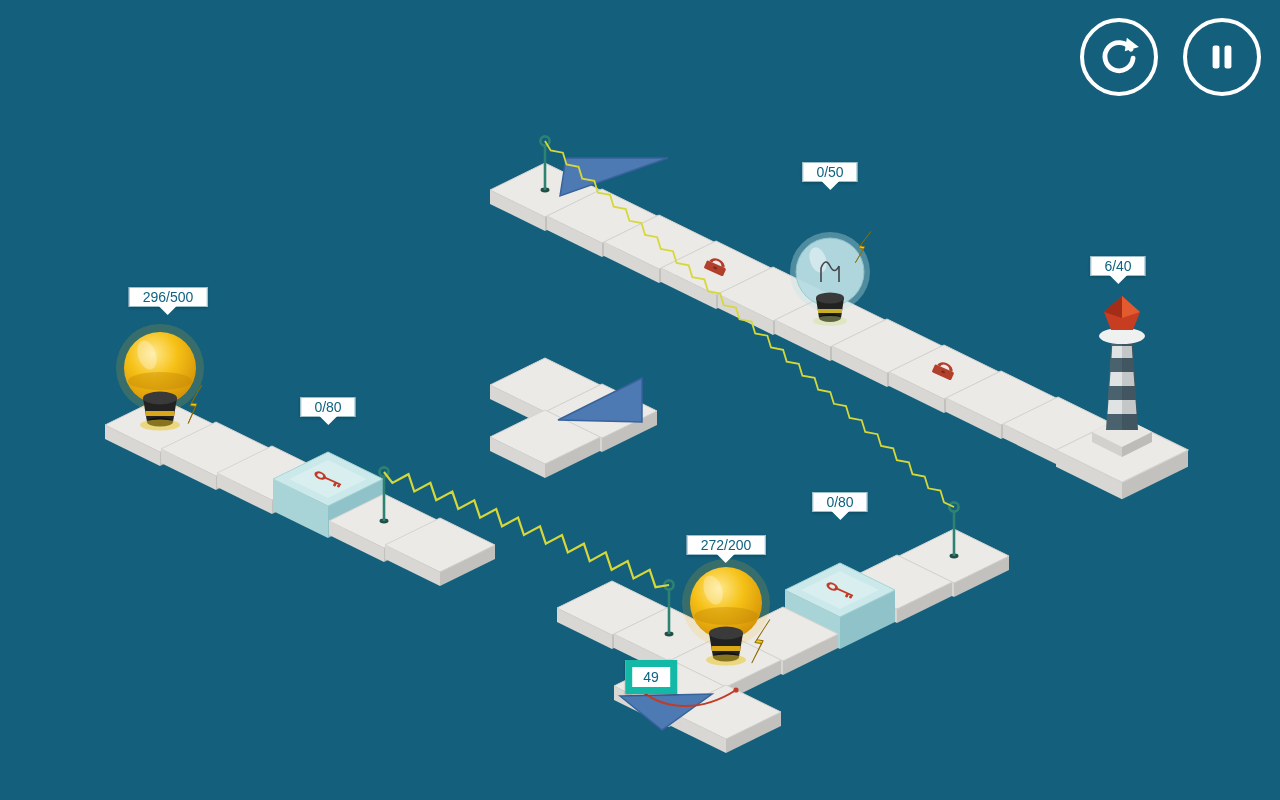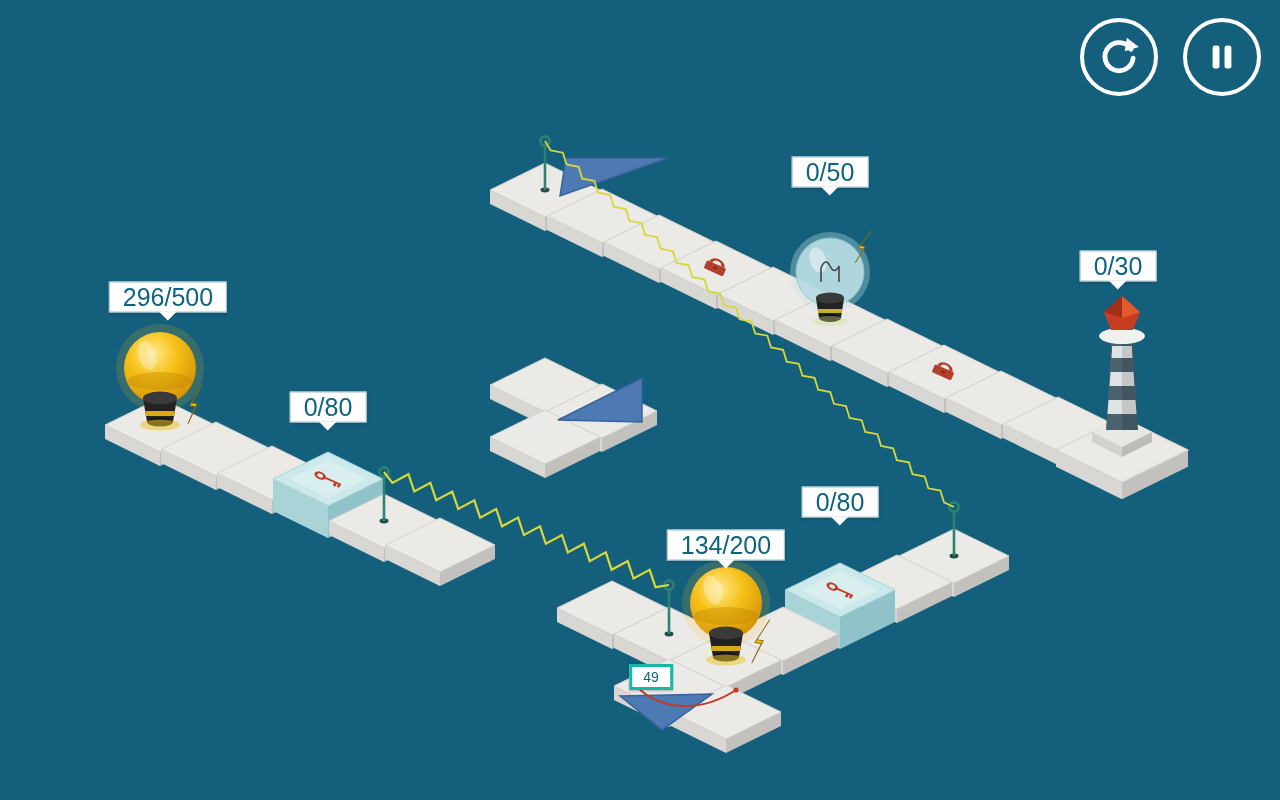--- a/index.html
+++ b/index.html
@@ -3,30 +3,30 @@
 <meta charset="utf-8">
 <style>
   *{margin:0;padding:0;box-sizing:border-box}
   html,body{width:1280px;height:800px;overflow:hidden}
   body{font-family:"Liberation Sans",sans-serif;position:relative;background:#135f7c}
   #stage{position:absolute;inset:0;width:1280px;height:800px}
   svg.scene{position:absolute;left:0;top:0}
   .bubble{
     position:absolute;transform:translate(-50%,-50%);
     background:#ffffff;border:1px solid #9dbfca;color:#0e6380;
-    font-size:25px;line-height:1;padding:2px 13px;white-space:nowrap;
+    font-size:14px;line-height:1;padding:2px 13px;white-space:nowrap;
     box-shadow:0 1px 3px rgba(0,0,0,.25);z-index:20
   }
   .bubble::after{
     content:"";position:absolute;left:50%;bottom:-9px;transform:translateX(-50%);
     border:9px solid transparent;border-top-color:#ffffff;border-bottom:0
   }
   .tag{
     position:absolute;transform:translate(-50%,-50%);
-    background:#ffffff;border:3px solid #14b8a6;color:#0e6380;
+    background:#ffffff;border:7px solid #14b8a6;color:#0e6380;
     font-size:14px;line-height:1;padding:3px 11px;z-index:20;
     box-shadow:0 1px 2px rgba(0,0,0,.25)
   }
   .hud-btn{
     position:absolute;top:18px;width:78px;height:78px;border-radius:50%;
     border:4px solid #ffffff;background:transparent;cursor:pointer;
     display:flex;align-items:center;justify-content:center;z-index:30;padding:0
   }
   .hud-btn svg{display:block}
 </style>
@@ -190,27 +190,27 @@
   <div class="bubble" style="left:168px;top:297px">
     <span>296/500</span>
   </div>
   <div class="bubble" style="left:328px;top:407px">
     <span>0/80</span>
   </div>
   <div class="bubble" style="left:830px;top:172px">
     <span>0/50</span>
   </div>
   <div class="bubble" style="left:1118px;top:266px">
-    <span>0/30</span>
+    <span>6/40</span>
   </div>
   <div class="bubble" style="left:840px;top:502px">
     <span>0/80</span>
   </div>
   <div class="bubble" style="left:726px;top:545px">
-    <span>134/200</span>
+    <span>272/200</span>
   </div>
   <div class="tag" style="left:651px;top:677px">
     <span>49</span>
   </div>
 
   <button class="hud-btn" style="left:1080px" aria-label="restart">
     <svg width="46" height="46" viewBox="0 0 44 44">
       <path d="M33.5,14.5 A13.5,13.5 0 1 0 35.5,23" fill="none" stroke="#ffffff" stroke-width="4.6" stroke-linecap="round"></path>
       <polygon points="29.5,3.5 41,12.5 27.5,16.5" fill="#ffffff"></polygon>
     </svg>

